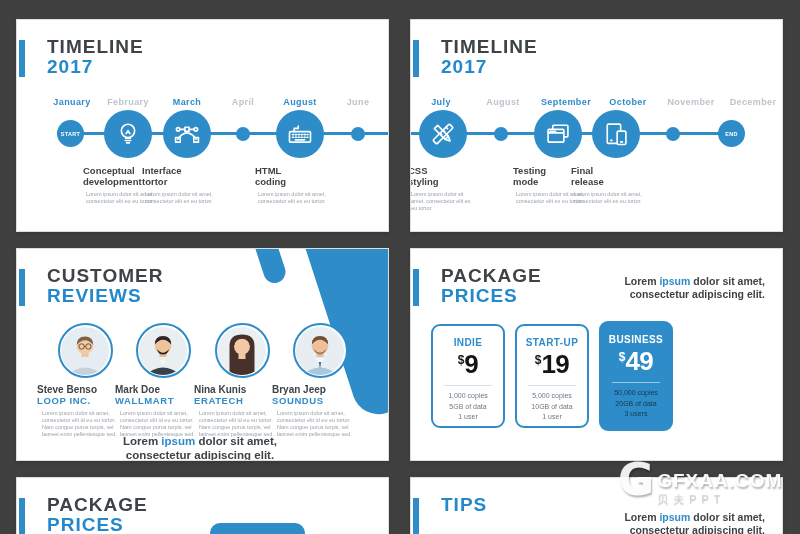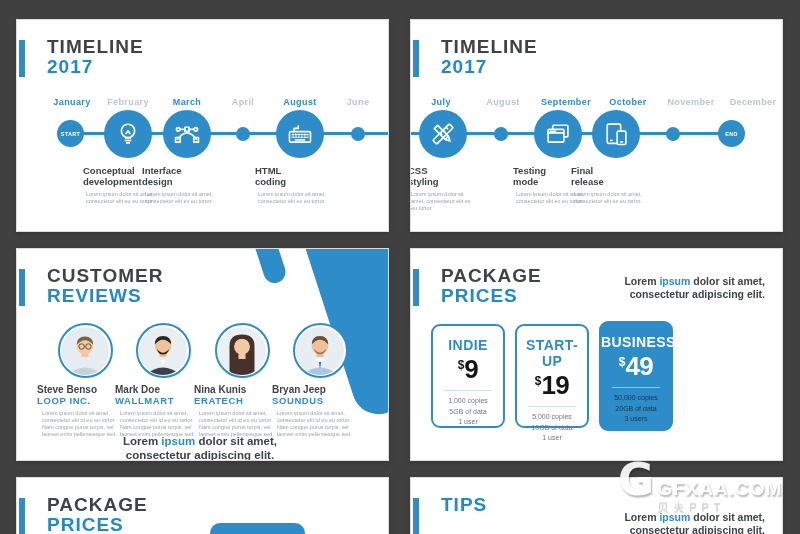--- a/index.html
+++ b/index.html
@@ -48,38 +48,38 @@
   .rfoot{position:absolute;left:0;top:185px;width:366px;text-align:center;
          font-size:11.5px;font-weight:800;color:#3e4347;line-height:14px;}
   .hl{color:#2e8cc9}
 
   
   .note{position:absolute;right:17px;top:26px;text-align:right;font-size:10.5px;font-weight:800;
         color:#3e4347;line-height:13px;}
   .plan{position:absolute;top:75px;width:74px;height:104px;border:2px solid #2e8cc9;border-radius:9px;
         background:#fff;box-sizing:border-box;text-align:center;}
   .plan.featured{top:72px;height:110px;background:#2e8cc9;}
-  .plan .pn{margin-top:11px;font-size:14px;font-weight:800;color:#2e8cc9;letter-spacing:.4px;}
+  .plan .pn{margin-top:11px;font-size:10px;font-weight:800;color:#2e8cc9;letter-spacing:.4px;}
   .plan.featured .pn{color:#fff}
   .plan .pr{margin-top:1px;color:#141414;}
   .plan.featured .pr{color:#fff}
   .cur{font-size:12px;font-weight:800;vertical-align:9px;}
   .num{font-size:26px;font-weight:800;letter-spacing:-.5px;}
   .plan .dv{width:48px;height:1px;background:#cfe0ee;margin:5px auto 5px;}
   .plan.featured .dv{background:rgba(255,255,255,.5)}
   .plan .ft{font-size:7px;line-height:10.5px;color:#70787e;}
   .plan.featured .ft{color:#16384e}
   .peek{position:absolute;left:193px;top:45px;width:95px;height:60px;background:#2e8cc9;
         border-radius:10px 10px 0 0;}
 
   
   .wm{position:absolute;left:618px;top:459px;display:flex;align-items:flex-start;z-index:50;}
   .wm-g{font-family:"DejaVu Sans",sans-serif;font-size:44px;line-height:42px;font-weight:900;
         color:#fcfcfc;opacity:.93;text-shadow:1px 2px 2px rgba(0,0,0,.33);}
-  .wm-col{margin-left:3px;margin-top:20px;}
+  .wm-col{margin-left:3px;margin-top:12px;}
   .wm-brand{font-size:19px;font-weight:900;color:#fff;letter-spacing:1px;opacity:.95;
             text-shadow:1px 2px 2px rgba(0,0,0,.33);line-height:19px;}
   .wm-sub{margin-top:2px;font-size:11px;color:#cdcdcd;letter-spacing:5px;opacity:.85;
           text-shadow:0 1px 1px rgba(0,0,0,.25);}
   .ic{stroke:#fff;stroke-width:1.4;fill:none;stroke-linecap:round;stroke-linejoin:round;}
 </style>
 </head>
 <body>
 
 <div class="stage">
@@ -128,21 +128,21 @@
       </svg>
     </div>
     <div class="node-dot" style="left:341px"></div>
     <div class="ev" style="left:111px">
       <div class="t"><span>Conceptual</span><br>
         <span>development</span></div>
       <div class="b">Lorem ipsum dolor sit amet, consectetur elit eu eu tortor.</div>
     </div>
     <div class="ev" style="left:170px">
       <div class="t"><span>Interface</span><br>
-        <span>design</span></div>
+        <span>tortor</span></div>
       <div class="b">Lorem ipsum dolor sit amet, consectetur elit ex eu tortor.</div>
     </div>
     <div class="ev" style="left:283px">
       <div class="t"><span>HTML</span><br>
         <span>coding</span></div>
       <div class="b">Lorem ipsum dolor sit amet, consectetur elit ex eu tortor.</div>
     </div>
   </div>
 
   <div class="slide" id="s2">

